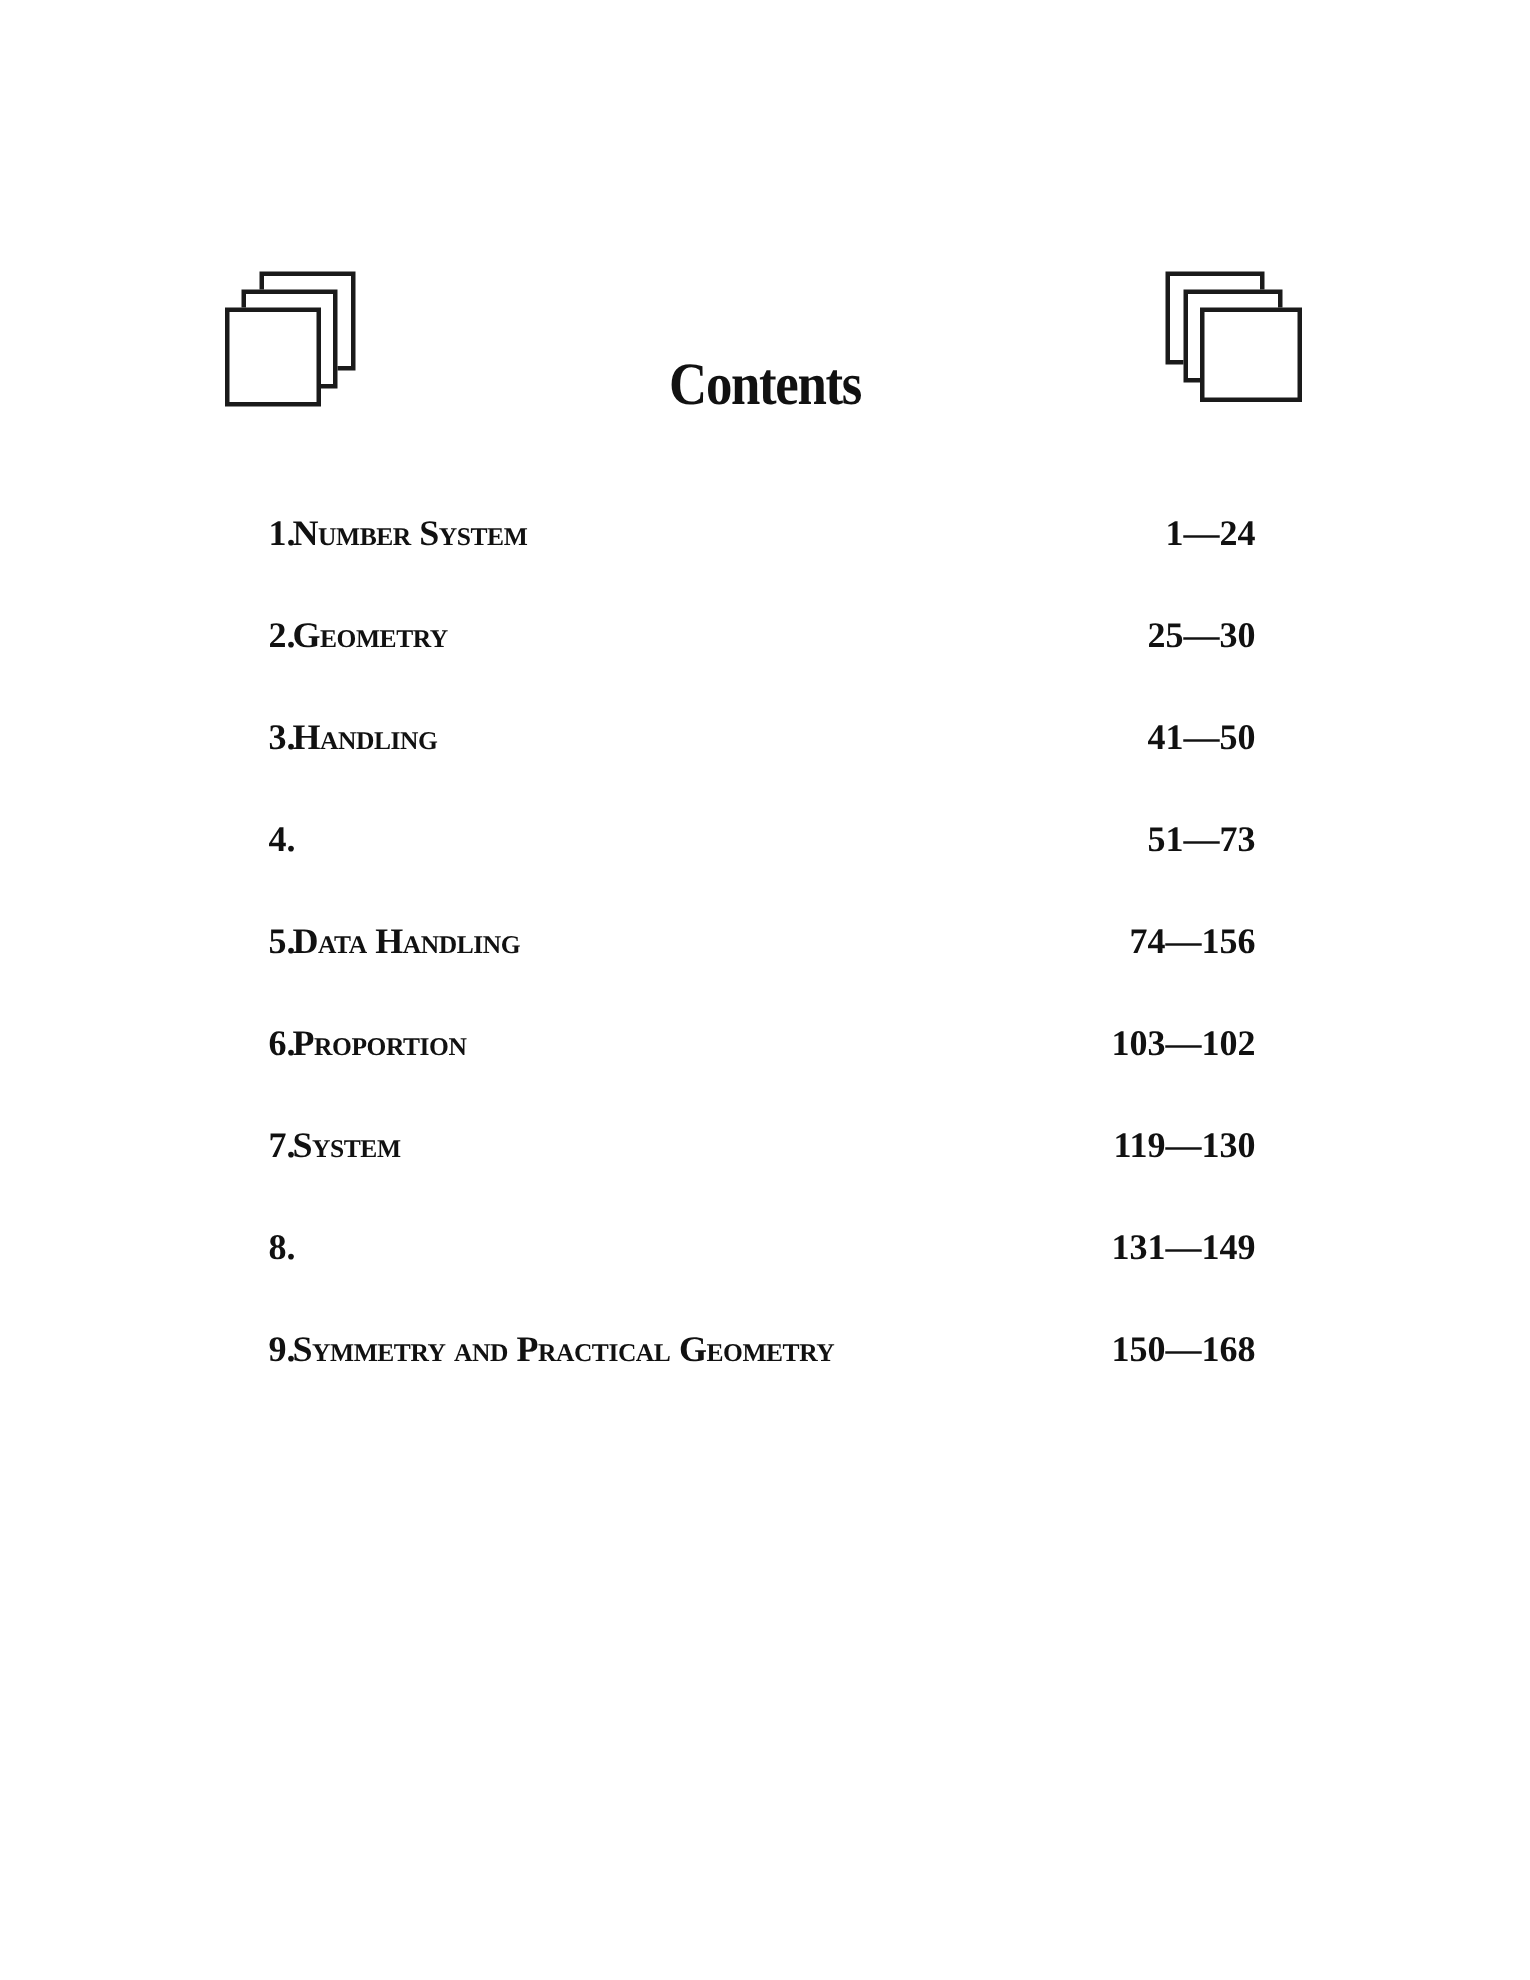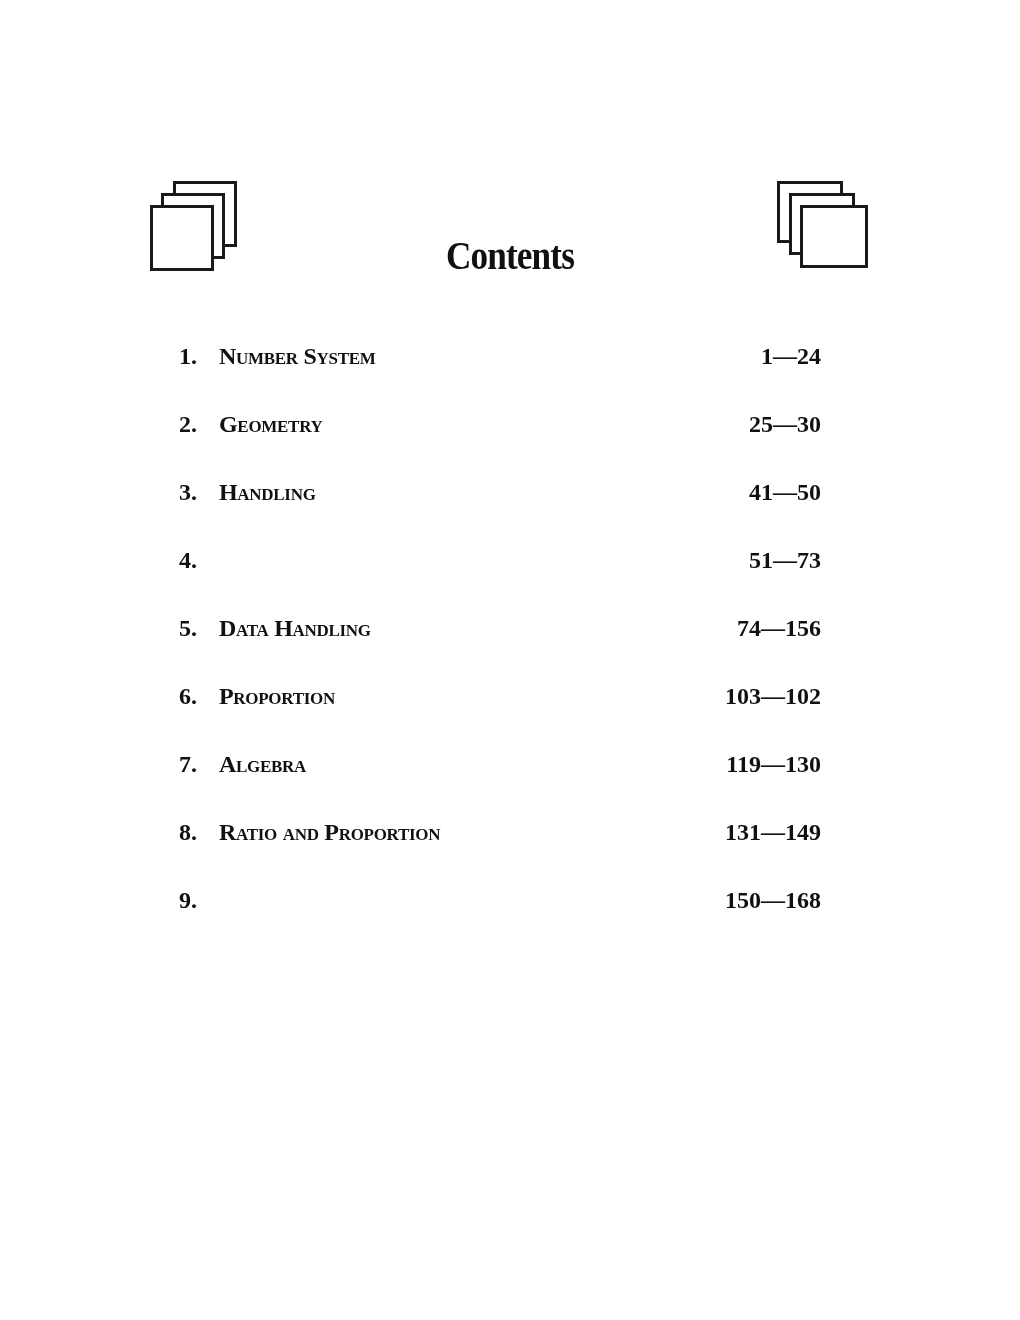--- a/index.html
+++ b/index.html
@@ -6,23 +6,23 @@
     body { width: 1020px; height: 1320px; position: relative; overflow: hidden;
            font-family: "Liberation Serif", "DejaVu Serif", serif; color: #111111; }
     .icon { position: absolute; }
     .sq { position: absolute; box-sizing: border-box; border: 3px solid #1a1a1a; background: #ffffff; }
     .title { position: absolute; left: 0; width: 1020px; top: 232px; text-align: center;
              font-family: "Liberation Serif", "DejaVu Serif", serif; font-weight: bold;
              font-size: 40px; letter-spacing: -1px; transform: scaleX(0.88); }
     .toc { position: absolute; left: 179px; top: 343px; width: 658px; }
     .row { position: relative; height: 68px; }
     .num { position: absolute; left: 0; top: 0; font-weight: bold; font-size: 24px; }
-    .label { position: absolute; left: 40px; top: 0; font-weight: bold; font-size: 24px;
+    .label { position: absolute; left: 16px; top: 0; font-weight: bold; font-size: 24px;
              font-variant: small-caps; letter-spacing: -0.3px; }
-    .pages { position: absolute; right: 16px; top: 0; font-weight: bold; font-size: 24px; }
+    .pages { position: absolute; right: 0; top: 0; font-weight: bold; font-size: 24px; }
   </style>
 </head>
 <body>
 
 <div class="icon" style="left:0;top:0;">
   <div class="sq" style="left:173px;top:181px;width:64px;height:66px;"></div>
   <div class="sq" style="left:161px;top:193px;width:64px;height:66px;"></div>
   <div class="sq" style="left:150px;top:205px;width:64px;height:66px;"></div>
 </div>
 
@@ -59,25 +59,25 @@
     <span class="label">Data Handling</span>
     <span class="pages">74—156</span>
   </div>
   <div class="row">
     <span class="num">6.</span>
     <span class="label">Proportion</span>
     <span class="pages">103—102</span>
   </div>
   <div class="row">
     <span class="num">7.</span>
-    <span class="label">Algebra</span>
+    <span class="label">System</span>
     <span class="pages">119—130</span>
   </div>
   <div class="row">
     <span class="num">8.</span>
-    <span class="label">Ratio and Proportion</span>
     <span class="pages">131—149</span>
   </div>
   <div class="row">
     <span class="num">9.</span>
+    <span class="label">Symmetry and Practical Geometry</span>
     <span class="pages">150—168</span>
   </div>
 </div>
 
 </body></html>

